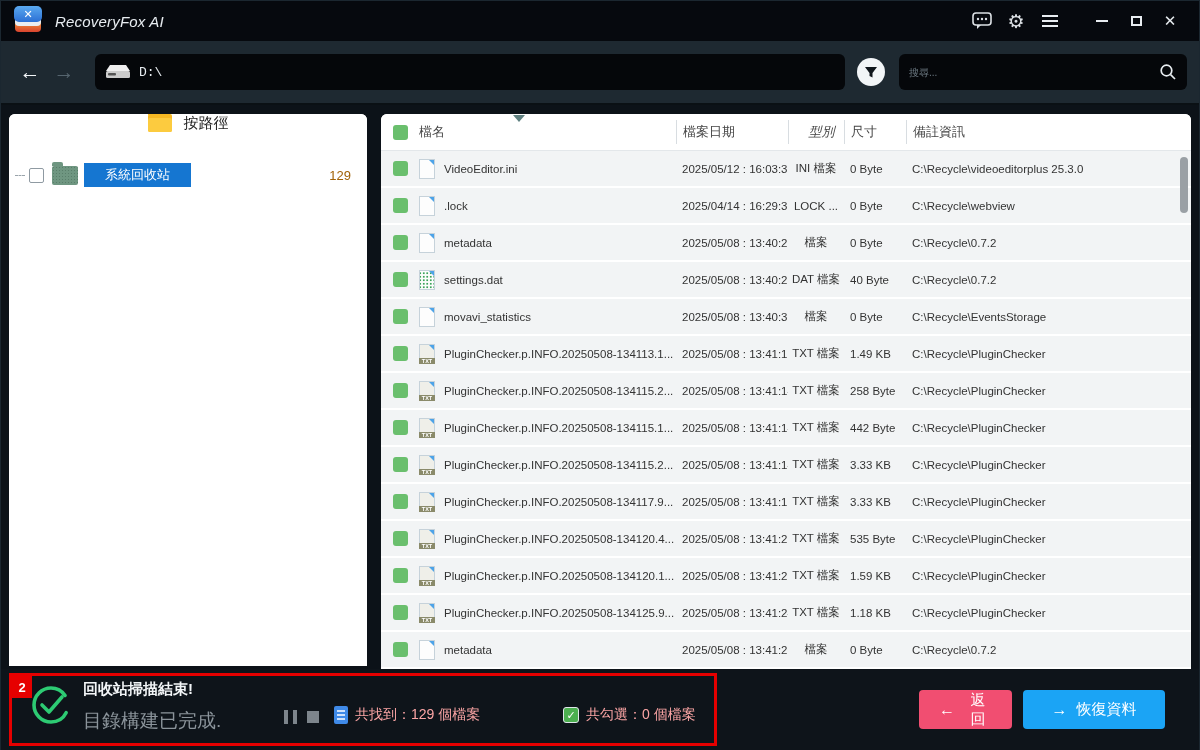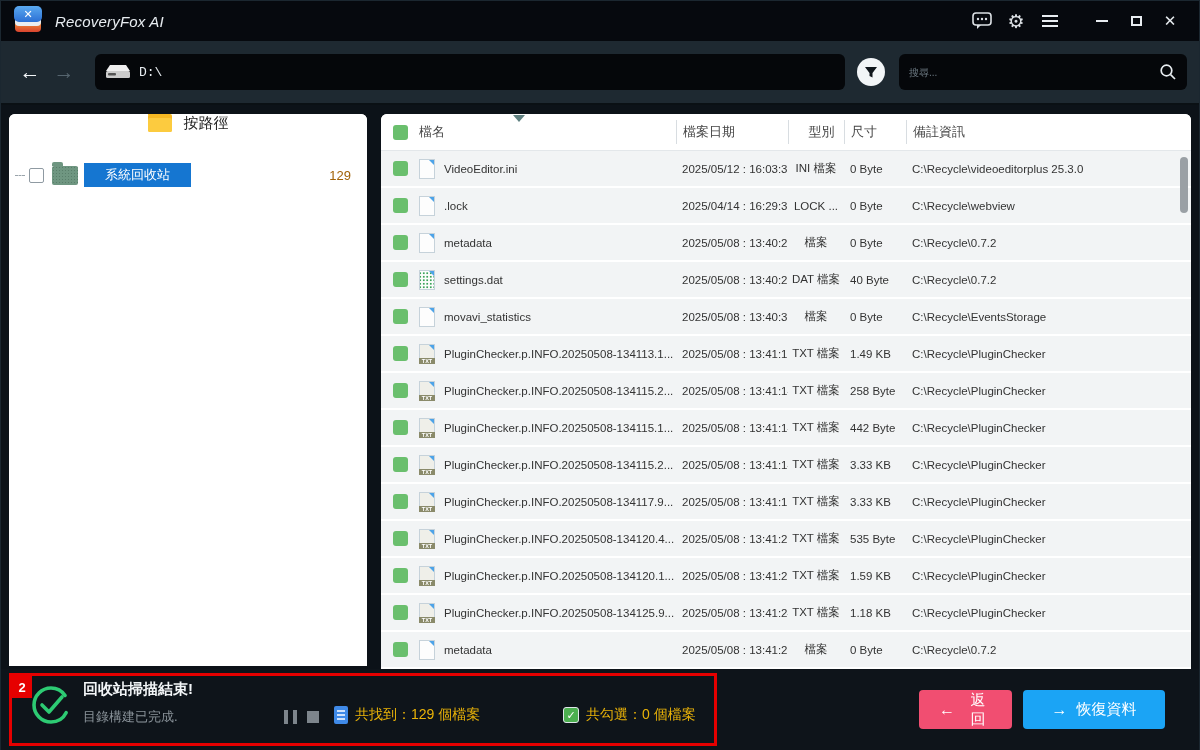--- a/index.html
+++ b/index.html
@@ -74,21 +74,21 @@
            font-size:13px; color:#444; position:relative; }
   .th-sort { position:absolute; left:132px; top:1px; width:0; height:0;
              border-left:6px solid transparent; border-right:6px solid transparent; border-top:7px solid #5f8080; }
   .col-check { width:38px; display:flex; justify-content:center; }
   .col-name { width:257px; }
   .col-date { width:112px; }
   .col-type { width:56px; text-align:center; }
   .col-size { width:62px; }
   .col-remark { flex:1; }
   .thead .col-date, .thead .col-type, .thead .col-size, .thead .col-remark { border-left:1px solid #d8dde1; height:24px; line-height:24px; padding-left:6px; }
-  .thead .col-type { padding-left:10px; }
+  .thead .col-type { padding-left:10px;font-style:italic; }
   .green-check { width:15px; height:15px; background:#6abf6d; border-radius:3px; }
 
   .tbody { height:518px; overflow:hidden; }
   .trow { display:flex; align-items:center; height:37px; background:#f2f4f5; border-bottom:2px solid #ffffff;
           font-size:11.5px; color:#333; }
   .trow .col-name { display:flex; align-items:center; gap:9px; overflow:hidden; white-space:nowrap; }
   .trow .col-date, .trow .col-size, .trow .col-remark { padding-left:6px; white-space:nowrap; overflow:hidden; }
   .ficon { width:16px; height:20px; background:#fdfdfd; border:1px solid #c6d2da; position:relative; flex:0 0 auto; }
   .ficon::after { content:""; position:absolute; right:0; top:0; width:0; height:0;
                   border-left:5px solid transparent; border-top:5px solid #4da3e8; }
@@ -101,29 +101,29 @@
   .vscroll { position:absolute; right:3px; top:43px; width:8px; height:56px; background:#9aa0a5; border-radius:4px; }
 
   
   .statusbar { position:absolute; left:0; top:668px; width:100%; height:82px; background:#0e141a;
                display:flex; align-items:center; }
   .annotation { position:absolute; left:8px; top:4px; width:708px; height:73px; border:3px solid #e60000; }
   .ann-badge { position:absolute; left:0px; top:0px; width:20px; height:22px; background:#e60000; color:#fff;
                font-size:13px; font-weight:bold; display:flex; align-items:center; justify-content:center; }
   .scan-icon { position:absolute; left:28px; top:14px; }
   .scan-title { position:absolute; left:82px; top:11px; color:#f2f5f7; font-size:15px; font-weight:bold; }
-  .scan-sub { position:absolute; left:82px; top:39px; color:#8b949b; font-size:13px; }
+  .scan-sub { position:absolute; left:82px; top:39px; color:#8b949b; font-size:19px; }
   .pause-icon { position:absolute; left:283px; top:41px; display:flex; gap:5px; }
   .pause-icon i { width:4px; height:14px; background:#7d858c; display:block; }
   .stop-icon { position:absolute; left:306px; top:42px; width:12px; height:12px; background:#7d858c; }
   .found-wrap { position:absolute; left:333px; top:37px; display:flex; align-items:center; gap:7px; }
   .doc-blue { width:14px; height:18px; background:#3f8ae8; border-radius:2px; position:relative; }
   .doc-blue::after { content:""; position:absolute; left:3px; top:4px; width:8px; height:2px; background:#cfe2fb;
                      box-shadow:0 4px 0 #cfe2fb, 0 8px 0 #cfe2fb; }
-  .found-text, .sel-text { color:#eab308; font-size:14px; }
+  .found-text, .sel-text { color:#fca5a5; font-size:14px; }
   .sel-wrap { position:absolute; left:562px; top:37px; display:flex; align-items:center; gap:7px; }
   .cb-green { width:16px; height:16px; background:#4caf50; border:1px solid #dfe6ea; border-radius:3px;
               color:#fff; font-size:11px; display:flex; align-items:center; justify-content:center; }
   .btns { position:absolute; right:34px; top:21px; display:flex; gap:11px; }
   .btn { height:39px; border:none; border-radius:4px; color:#fff; font-size:15px; font-family:inherit;
          display:flex; align-items:center; justify-content:center; gap:9px; padding:0 20px; }
   .btn-back { background:#f14e71; width:93px; }
   .btn-recover { background:#1ba4f5; width:142px; }
   .btn .arrow { font-size:16px; font-weight:bold; }
 </style>

